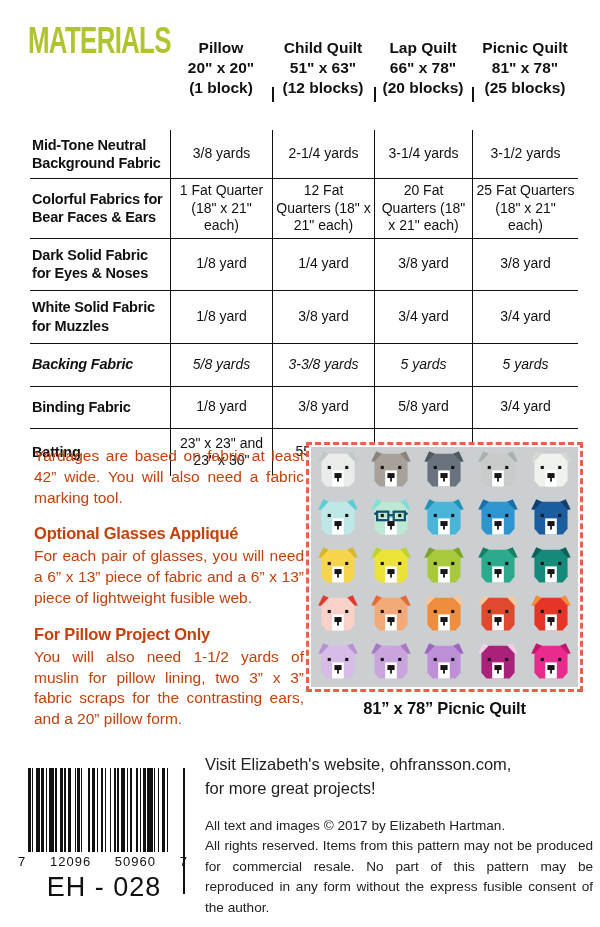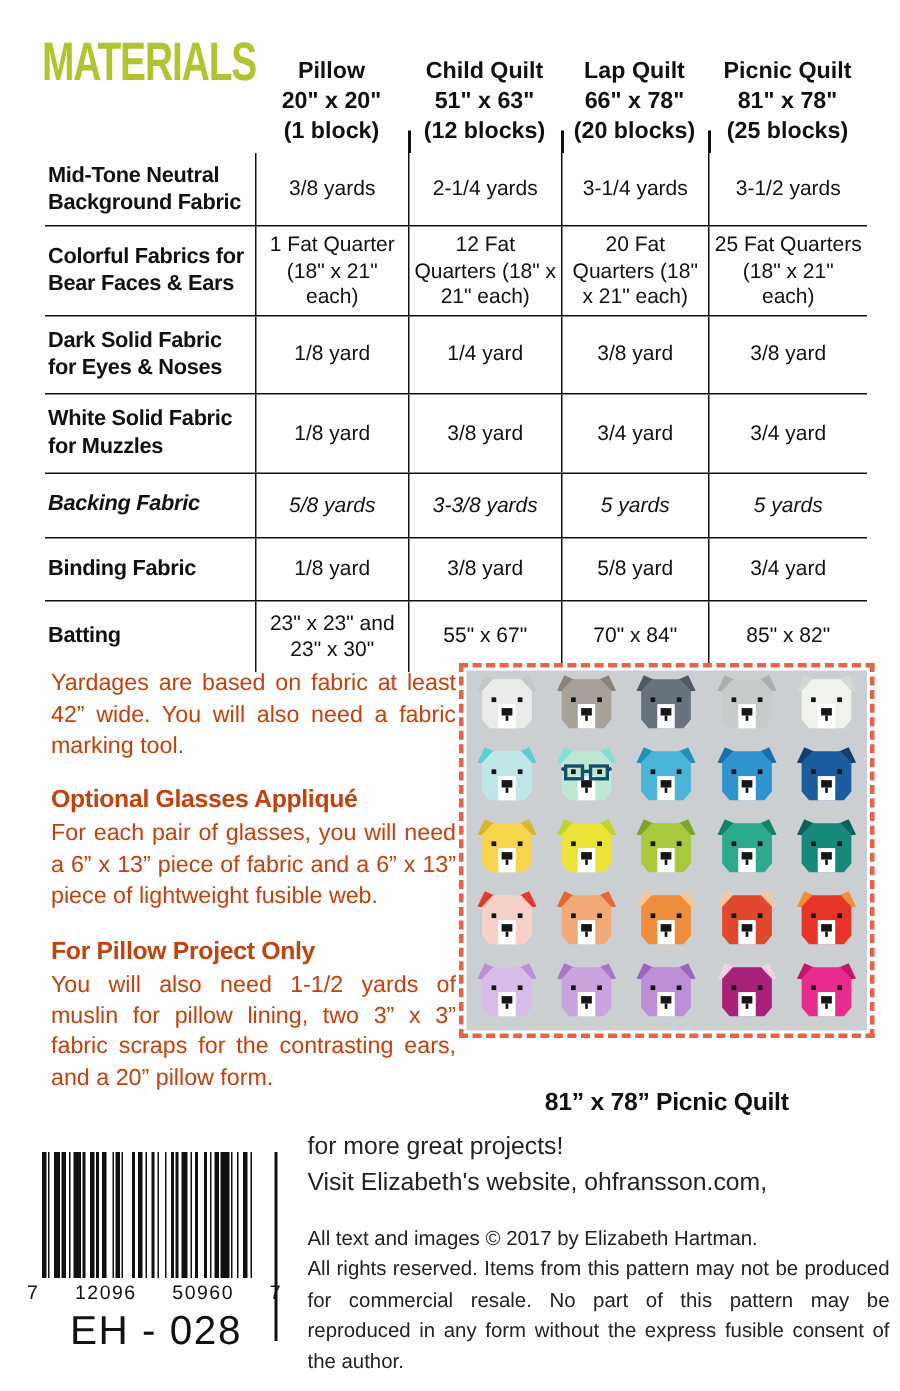--- a/index.html
+++ b/index.html
@@ -10,39 +10,39 @@
   #title{position:absolute;left:28px;top:20px;font-size:36px;font-weight:bold;
          letter-spacing:-1px;transform:scaleX(.72);transform-origin:left top;white-space:nowrap;}
 
   
   .mt{position:absolute;left:30px;top:36px;width:548px;}
   .mt-grid{display:grid;grid-template-columns:140px 102px 102px 98px 106px;}
   .mt-hcell{position:relative;text-align:center;font-weight:bold;font-size:15.5px;
             line-height:20px;padding:2px 0 4px;}
   .hsep{position:absolute;left:0;bottom:0;width:1.6px;height:15px;background:#111;}
   .mt-row{display:grid;grid-template-columns:140px 102px 102px 98px 106px;border-top:1.6px solid #111;}
-  .mt-row.first{border-top:none;}
+  .mt-row.first{border-top:none;margin-top:28px;}
   .mt-label{font-weight:bold;font-size:14.5px;line-height:1.25;letter-spacing:-.2px;
             display:flex;align-items:center;padding:4px 4px 4px 2px;}
   .mt-val{display:flex;align-items:center;justify-content:center;text-align:center;
           font-size:14px;line-height:1.25;border-left:1.6px solid #111;padding:3px 3px;}
 
   
   .notes{position:absolute;left:34px;top:446px;width:270px;font-size:15.5px;line-height:1.34;color:#c2410c;}
   .notes p{margin:0 0 8px;text-align:justify;}
   .notes h3{margin:14px 0 2px;font-size:16.5px;letter-spacing:-.2px;}
 
   
   .quilt{position:absolute;left:306px;top:442px;width:277px;height:250px;box-sizing:border-box;
          border:3px dashed #e8614b;background:#fff;}
   .quilt-bg{position:absolute;inset:2px;}
   .quilt-grid{position:absolute;inset:2px;display:grid;
               grid-template-columns:repeat(5,1fr);grid-template-rows:repeat(5,1fr);
               place-items:center;}
-  .quilt-caption{position:absolute;left:306px;top:726px;width:277px;text-align:center;
+  .quilt-caption{position:absolute;left:306px;top:699px;width:277px;text-align:center;
                  font-weight:bold;font-size:16.5px;letter-spacing:-.2px;}
 
   
   .barcode{position:absolute;left:18px;top:768px;width:172px;}
   .bars{position:relative;display:flex;height:84px;margin-left:10px;width:150px;overflow:hidden;}
   .bar{background:#111;height:84px;flex:0 0 auto;}
   .gap{height:84px;flex:0 0 auto;}
   .guard-r{position:absolute;left:183px;top:768px;width:2px;height:126px;background:#111;}
   .bc-digits{display:flex;justify-content:space-between;font-size:13px;margin-top:2px;
              padding-right:2px;letter-spacing:1px;}
@@ -506,22 +506,22 @@
       <span>7</span>
       <span>12096</span>
       <span>50960</span>
       <span>7</span>
     </div>
     <div class="bc-code">EH - 028</div>
   </div>
   <div class="guard-r"></div>
 
   <div class="website">
+    <div>Visit Elizabeth's website, ohfransson.com,</div>
     <div>for more great projects!</div>
-    <div>Visit Elizabeth's website, ohfransson.com,</div>
   </div>
 
   <div class="legal">
     <div>All text and images © 2017 by Elizabeth Hartman.</div>
     <div class="just">All rights reserved. Items from this pattern may not be produced for commercial resale. No part of this pattern may be reproduced in any form without the express fusible consent of the author.</div>
   </div>
 
 </div>
 
 </body></html>

